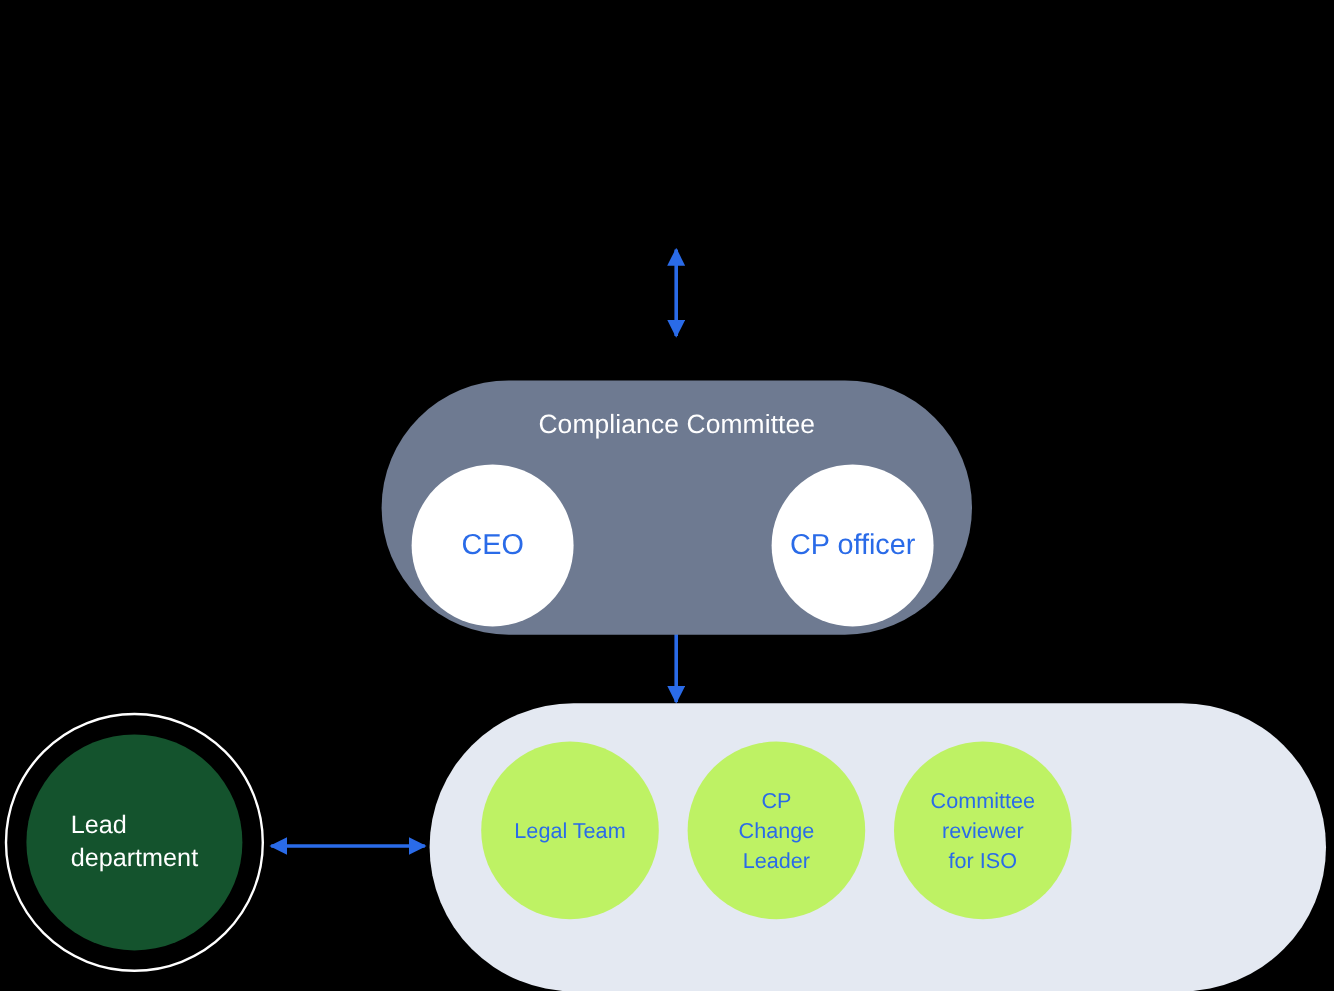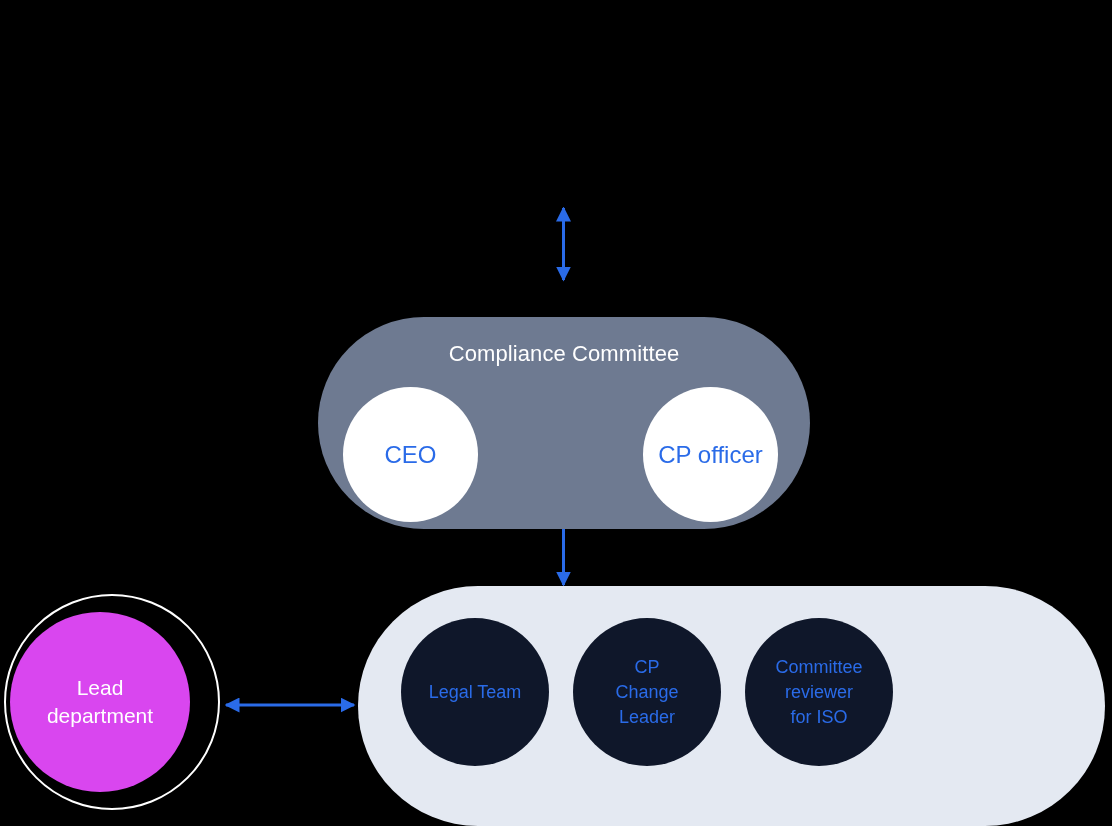--- a/index.html
+++ b/index.html
@@ -97,21 +97,21 @@
     height: 240px;
     border-radius: 120px;
     background: #E4E9F2;
   }
   .ops-circle {
     position: absolute;
     top: 32px;
     width: 148px;
     height: 148px;
     border-radius: 50%;
-    background: #0f172a;
+    background: #bef264;
     display: flex;
     align-items: center;
     justify-content: center;
     text-align: center;
     color: #2A6BE8;
     font-size: 18px;
     line-height: 25px;
   }
   .ops-c0 { left: 43px; }
   .ops-c1 { left: 215px; }
@@ -124,30 +124,29 @@
     left: 4px;
     top: 594px;
     width: 216px;
     height: 216px;
     border-radius: 50%;
     border: 2px solid #ffffff;
     box-sizing: border-box;
   }
   .lead-circle {
     position: absolute;
-    left: 10px;
+    left: 22px;
     top: 612px;
     width: 180px;
     height: 180px;
     border-radius: 50%;
-    background: #d946ef;
-    display: flex;
-    align-items: center;
-    justify-content: center;
-    text-align: center;
+    background: #14532d;
+    display: flex;
+    align-items: center;
+    justify-content: center;
     color: #ffffff;
     font-size: 21px;
     line-height: 28px;
   }
 
   
   .discussion-label {
     position: absolute;
     left: 216px;
     top: 637px;

